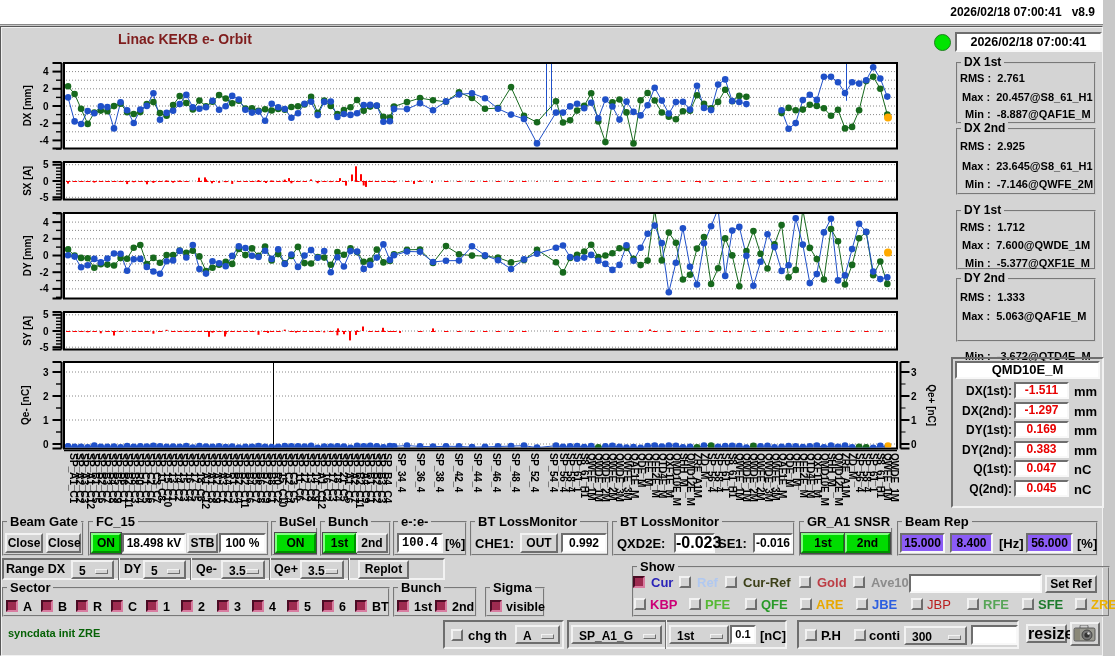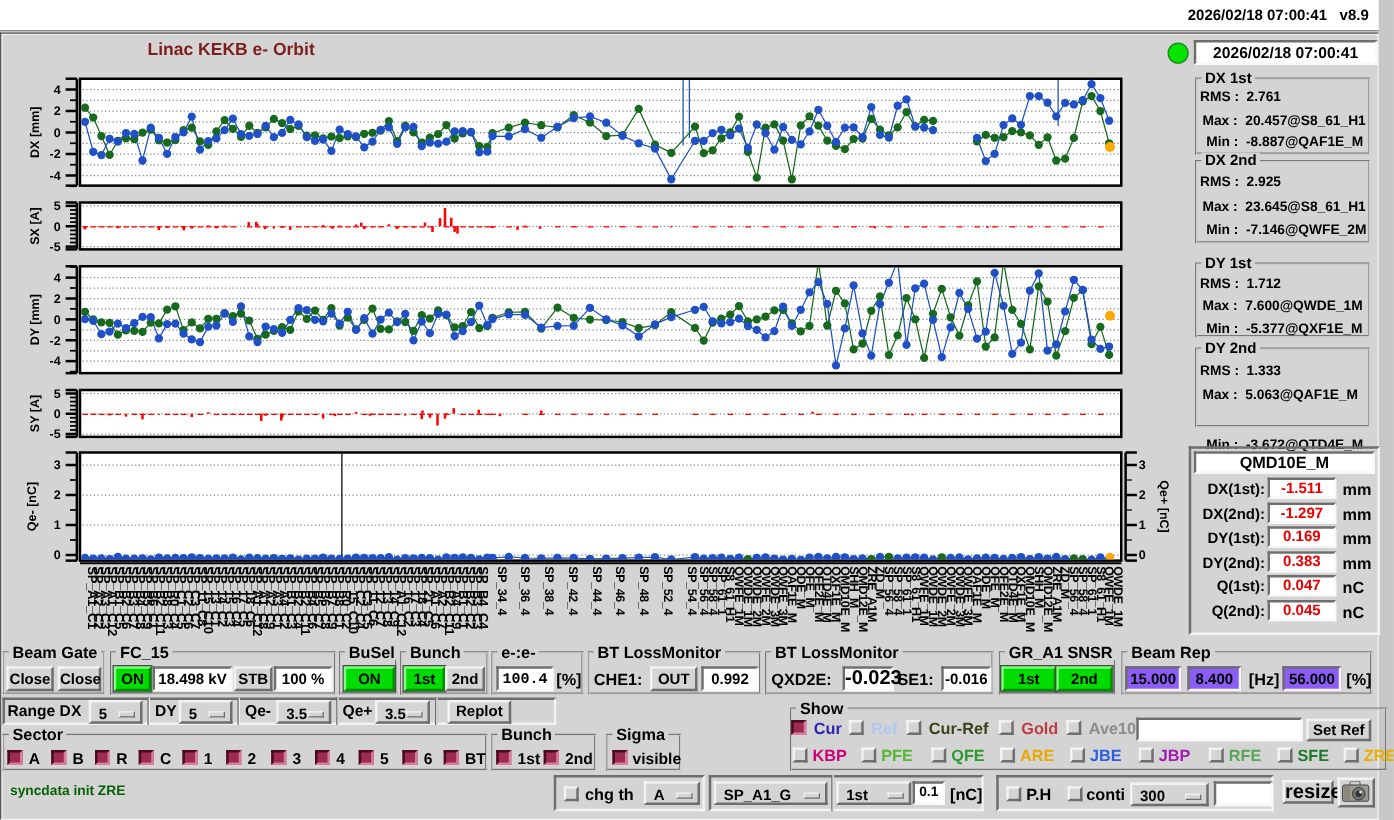--- a/index.html
+++ b/index.html
@@ -1309,21 +1309,21 @@
     <div class="lab" style="left:16px;top:29px;color:#cc0077;font-size:13px;font-weight:bold;">KBP</div>
     <div class="cb" style="left:55px;top:30px;"></div>
     <div class="lab" style="left:71px;top:29px;color:#55b833;font-size:13px;font-weight:bold;">PFE</div>
     <div class="cb" style="left:111px;top:30px;"></div>
     <div class="lab" style="left:127px;top:29px;color:#2a9a2a;font-size:13px;font-weight:bold;">QFE</div>
     <div class="cb" style="left:166px;top:30px;"></div>
     <div class="lab" style="left:182px;top:29px;color:#e8a800;font-size:13px;font-weight:bold;">ARE</div>
     <div class="cb" style="left:222px;top:30px;"></div>
     <div class="lab" style="left:238px;top:29px;color:#2d5fe0;font-size:13px;font-weight:bold;">JBE</div>
     <div class="cb" style="left:277px;top:30px;"></div>
-    <div class="lab" style="left:293px;top:29px;color:#a21caf;font-size:13px;font-weight:bold;">JBP</div>
+    <div class="lab" style="left:293px;top:29px;color:#b91c1c;font-size:13px;font-weight:normal;">JBP</div>
     <div class="cb" style="left:333px;top:30px;"></div>
     <div class="lab" style="left:349px;top:29px;color:#57a557;font-size:13px;font-weight:bold;">RFE</div>
     <div class="cb" style="left:388px;top:30px;"></div>
     <div class="lab" style="left:404px;top:29px;color:#1d7a2d;font-size:13px;font-weight:bold;">SFE</div>
     <div class="cb" style="left:441px;top:30px;"></div>
     <div class="lab" style="left:457px;top:29px;color:#eab000;font-size:13px;font-weight:bold;">ZRE</div>
   </div>
 <div class="lab" style="left:8px;top:627px;color:#066206;font-size:11px;font-weight:bold;">syncdata init ZRE</div>
 <div class="sunk abs" style="left:443px;top:620px;width:121px;height:29px;"></div>
 <div class="cb" style="left:451px;top:629px;"></div>

